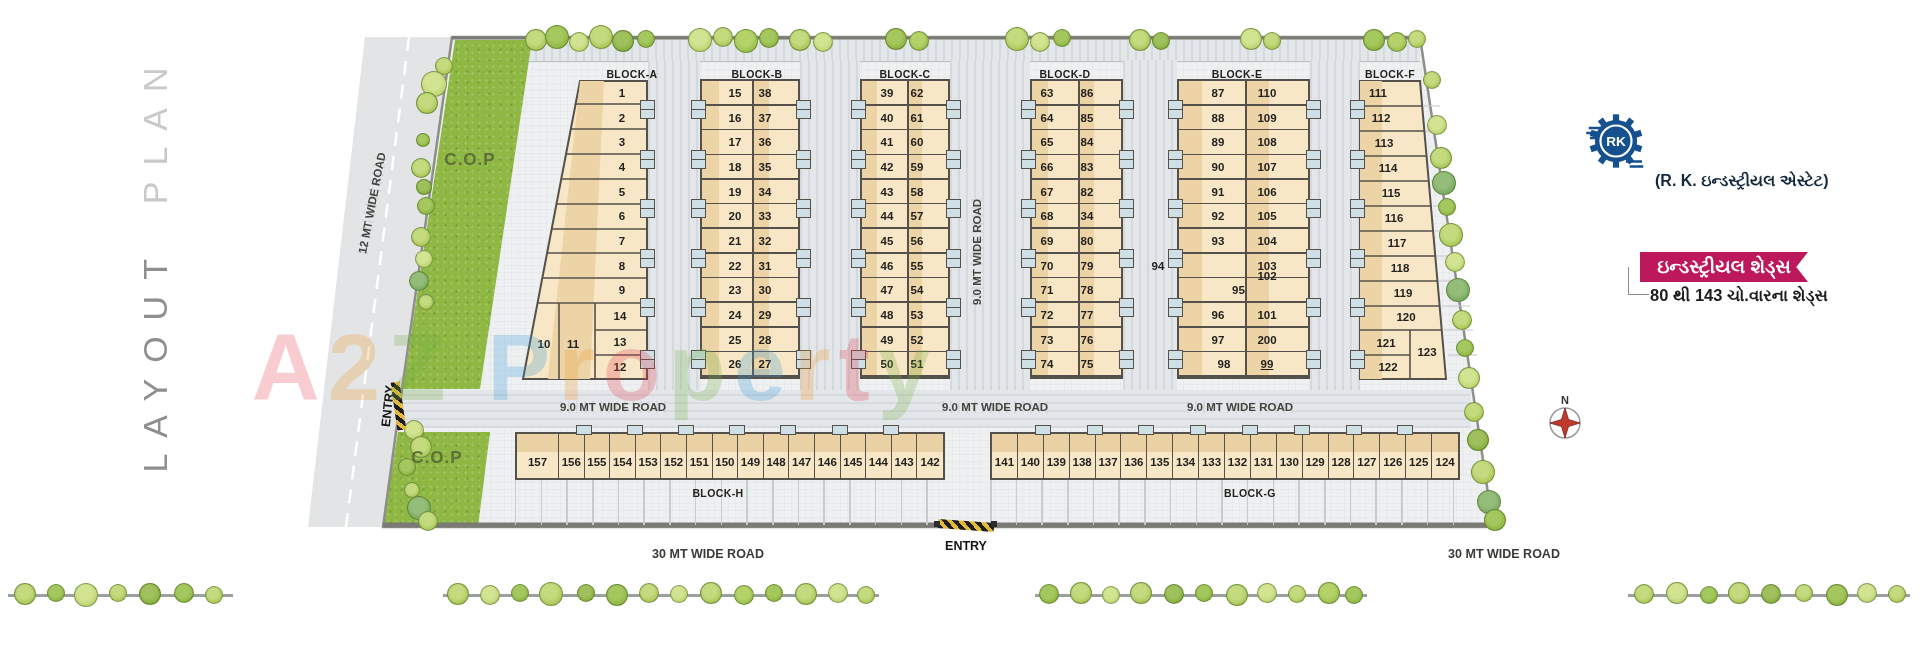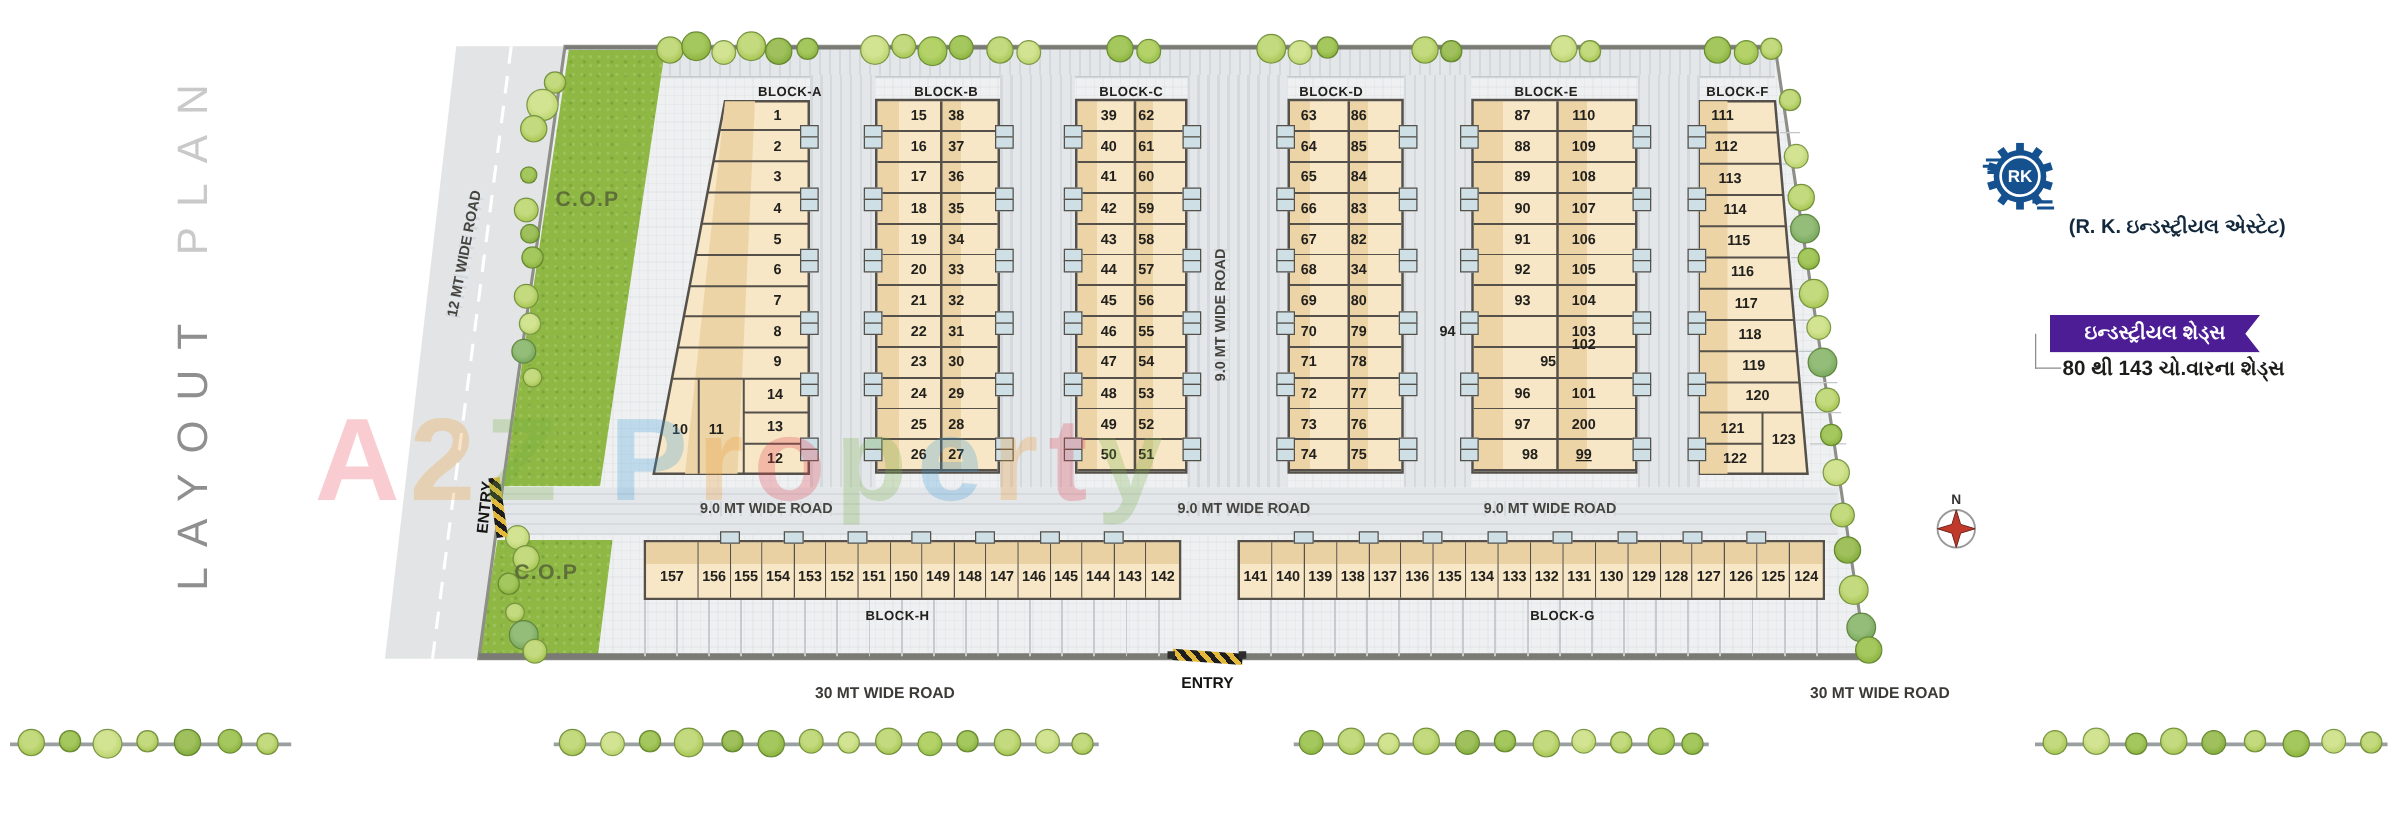--- a/index.html
+++ b/index.html
@@ -39,23 +39,23 @@
   .median{position:absolute;height:2.5px;background:#9aa0a0;z-index:5;}
   .hazard{position:absolute;background:repeating-linear-gradient(45deg,#1d1d1d 0 4px,#e3b93c 4px 8px);z-index:45;}
   .wallgap-dot{position:absolute;width:6px;height:6px;background:#2c2c2c;z-index:46;}
   #layout-title{position:absolute;left:155px;top:262px;transform:translate(-50%,-50%) rotate(-90deg);
      white-space:nowrap;font-size:34px;letter-spacing:16px;z-index:40;}
   #layout-title .w1{color:#8f8f8f;}
   #layout-title .w2{color:#c9c9c9;margin-left:14px;}
   #brand{position:absolute;left:1585px;top:108px;width:330px;z-index:50;}
   #brand-title{position:absolute;left:70px;top:4px;font-size:27px;line-height:29px;font-weight:bold;color:#15518f;letter-spacing:.5px;}
   #brand-sub{position:absolute;left:70px;top:64px;font-size:16px;font-weight:bold;color:#12283c;}
-  #badge{position:absolute;left:1640px;top:252px;width:168px;height:30px;background:#4c1d95;z-index:50;
+  #badge{position:absolute;left:1640px;top:252px;width:168px;height:30px;background:#be185d;z-index:50;
      clip-path:polygon(0 0,100% 0,93% 50%,100% 100%,0 100%);
-     color:#fff;font-weight:bold;font-size:16px;text-align:center;line-height:30px;}
+     color:#fff;font-weight:bold;font-size:19px;text-align:center;line-height:30px;}
   #badge-note{position:absolute;left:1650px;top:286px;font-size:16.5px;font-weight:bold;color:#1d1d1b;z-index:50;}
   #bracket{position:absolute;left:1628px;top:267px;width:20px;height:27px;border-left:1.5px solid #8c8c8c;border-bottom:1.5px solid #8c8c8c;z-index:49;}
   #wm-url{position:absolute;left:890px;top:262px;transform:translate(-50%,-50%);font-size:40px;font-weight:bold;
      color:#c6c8ca;opacity:.55;letter-spacing:2px;z-index:60;white-space:nowrap;}
   #wm-name{position:absolute;left:595px;top:368px;transform:translate(-50%,-50%);font-size:94px;font-weight:bold;
      opacity:.26;letter-spacing:8px;z-index:60;white-space:nowrap;}
   #compass{position:absolute;left:1547px;top:405px;z-index:50;}
 </style>
 </head>
 <body>

